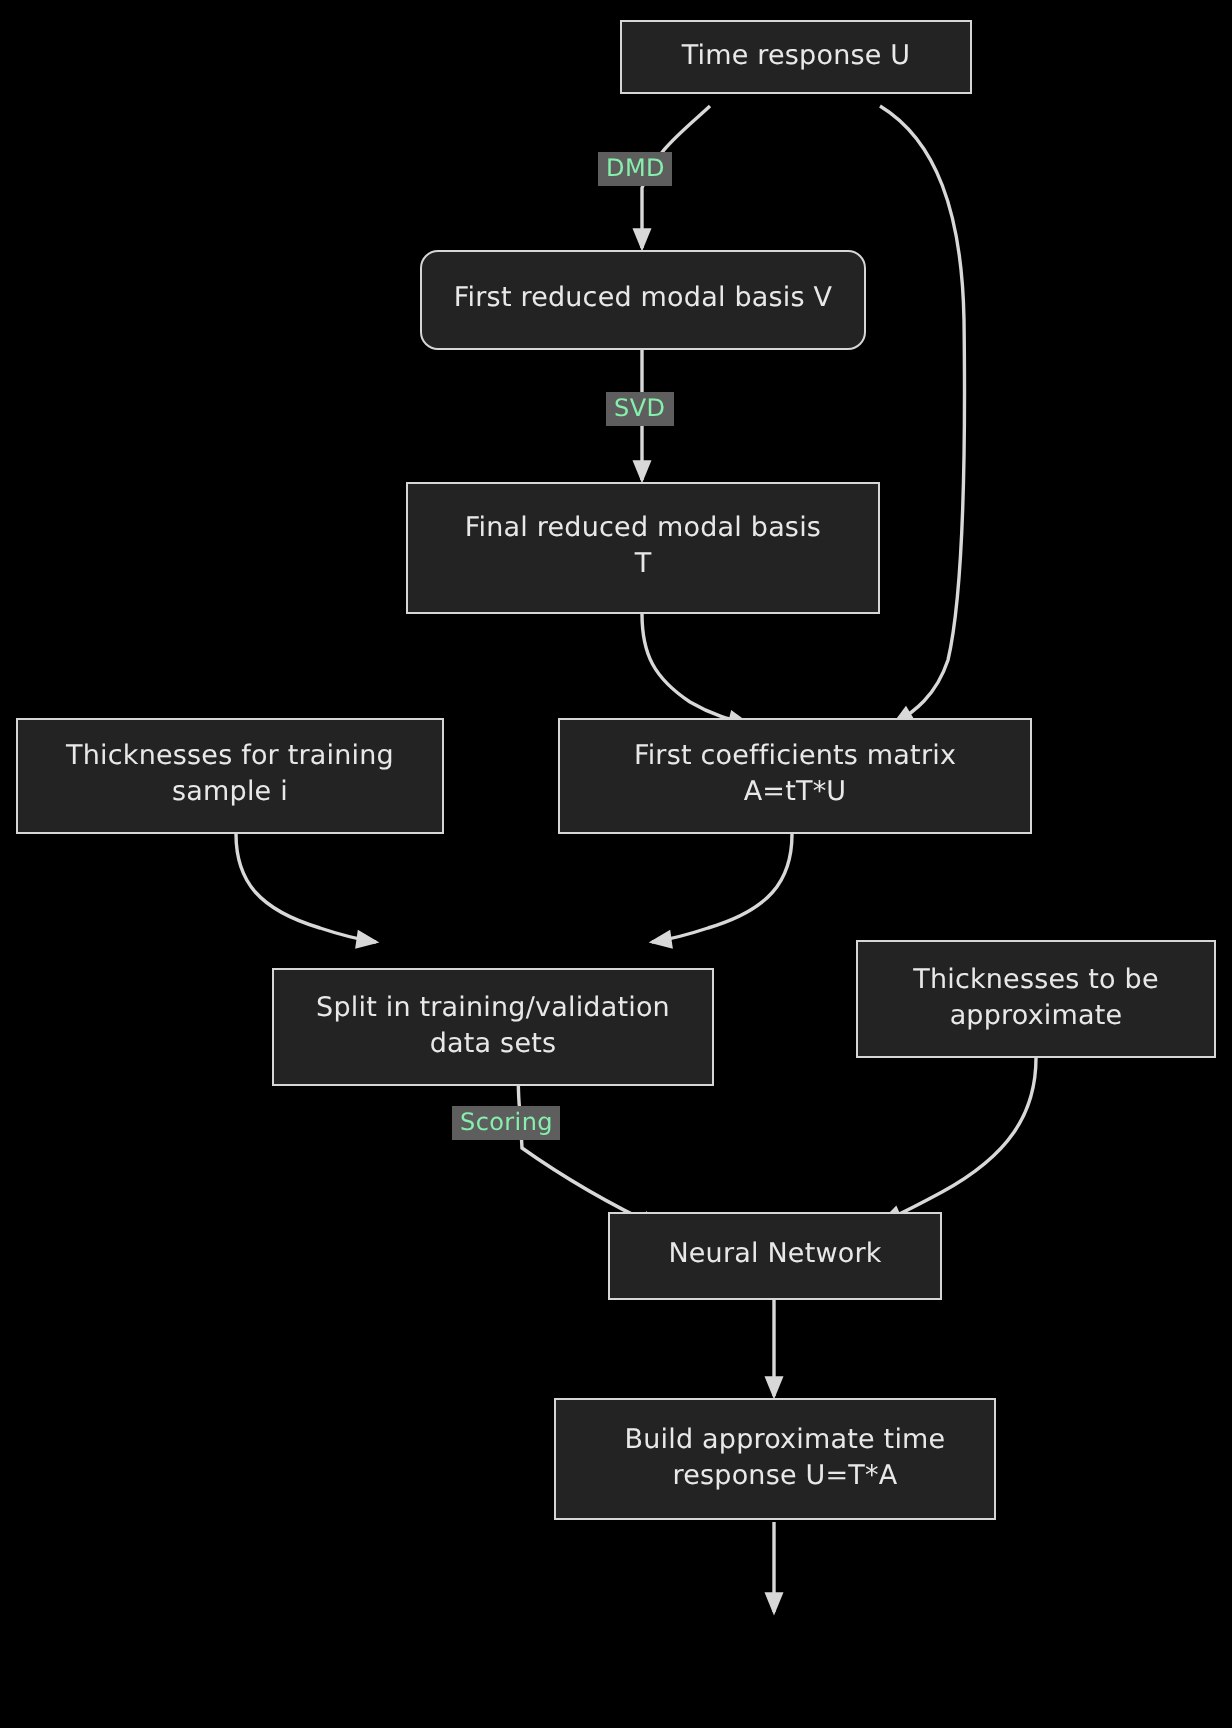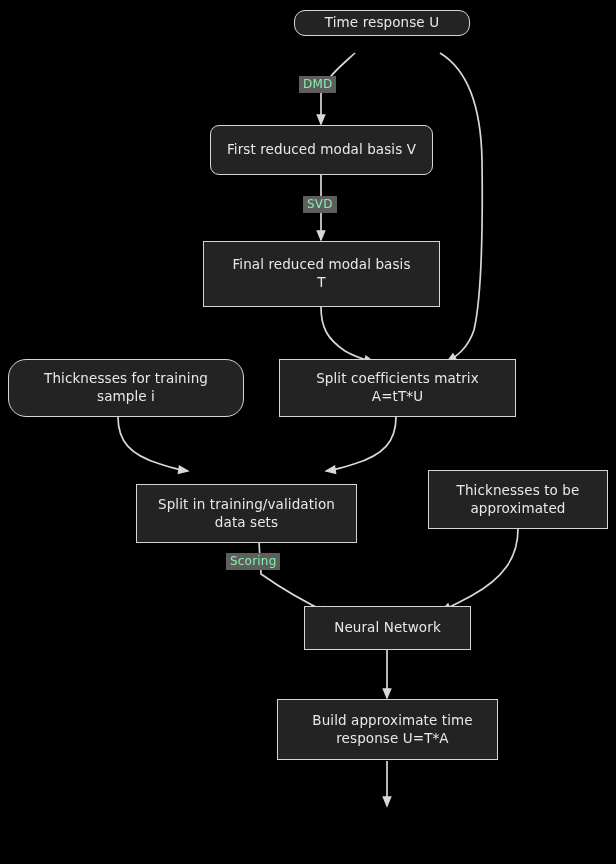--- a/index.html
+++ b/index.html
@@ -84,38 +84,38 @@
 
     <path d="M 259,529 C 259,541 259,549 260,556 L 261,574 C 285,591 311,605 330,614" fill="none" stroke="#d8d8d8" stroke-width="1.7" marker-end="url(#arrowhead)"></path>
 
     <path d="M 518,529 C 518,557 504,578 471,596 C 458,603 448,608 441,611" fill="none" stroke="#d8d8d8" stroke-width="1.7" marker-end="url(#arrowhead)"></path>
 
     <path d="M 387,650 L 387,698" fill="none" stroke="#d8d8d8" stroke-width="1.7" marker-end="url(#arrowhead)"></path>
 
     <path d="M 387,761 L 387,806" fill="none" stroke="#d8d8d8" stroke-width="1.7" marker-end="url(#arrowhead)"></path>
   </svg>
 
-  <div class="node" style="left:294px; top:10px; width:176px; height:26px;border-radius:11px;">Time response U</div>
+  <div class="node" style="left:310px; top:10px; width:176px; height:37px;">Time response U</div>
 
   <div class="node" style="left:203px; top:241px; width:237px; height:66px;">Final reduced modal basis
 T</div>
 
   <div class="node rounded" style="left:210px; top:125px; width:223px; height:50px;">First reduced modal basis V</div>
 
-  <div class="node" style="left:8px; top:359px; width:236px; height:58px;border-radius:18px;">Thicknesses for training
+  <div class="node" style="left:8px; top:359px; width:214px; height:58px;">Thicknesses for training
 sample i</div>
 
-  <div class="node" style="left:279px; top:359px; width:237px; height:58px;">Split coefficients matrix
+  <div class="node" style="left:279px; top:359px; width:237px; height:58px;">First coefficients matrix
 A=tT*U</div>
 
   <div class="node" style="left:136px; top:484px; width:221px; height:59px;">Split in training/validation
 data sets</div>
 
   <div class="node" style="left:428px; top:470px; width:180px; height:59px;">Thicknesses to be
-approximated</div>
+approximate</div>
 
   <div class="node" style="left:304px; top:606px; width:167px; height:44px;">Neural Network</div>
 
   <div class="node" style="left:277px; top:699px; width:221px; height:61px;padding-left:16px;">Build approximate time
 response U=T*A</div>
 
 
   <div class="edge-label" style="left:299px; top:76px;">DMD</div>
 
   <div class="edge-label" style="left:303px; top:196px;">SVD</div>

